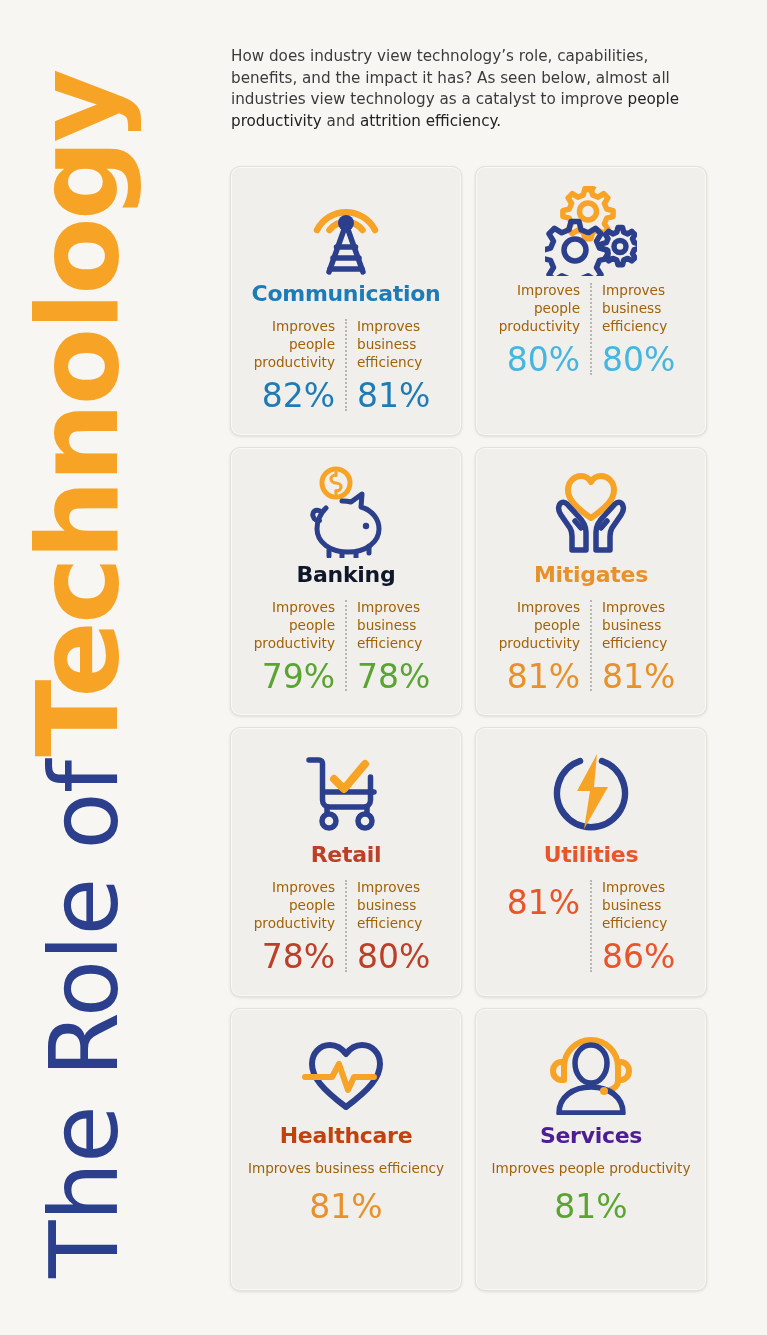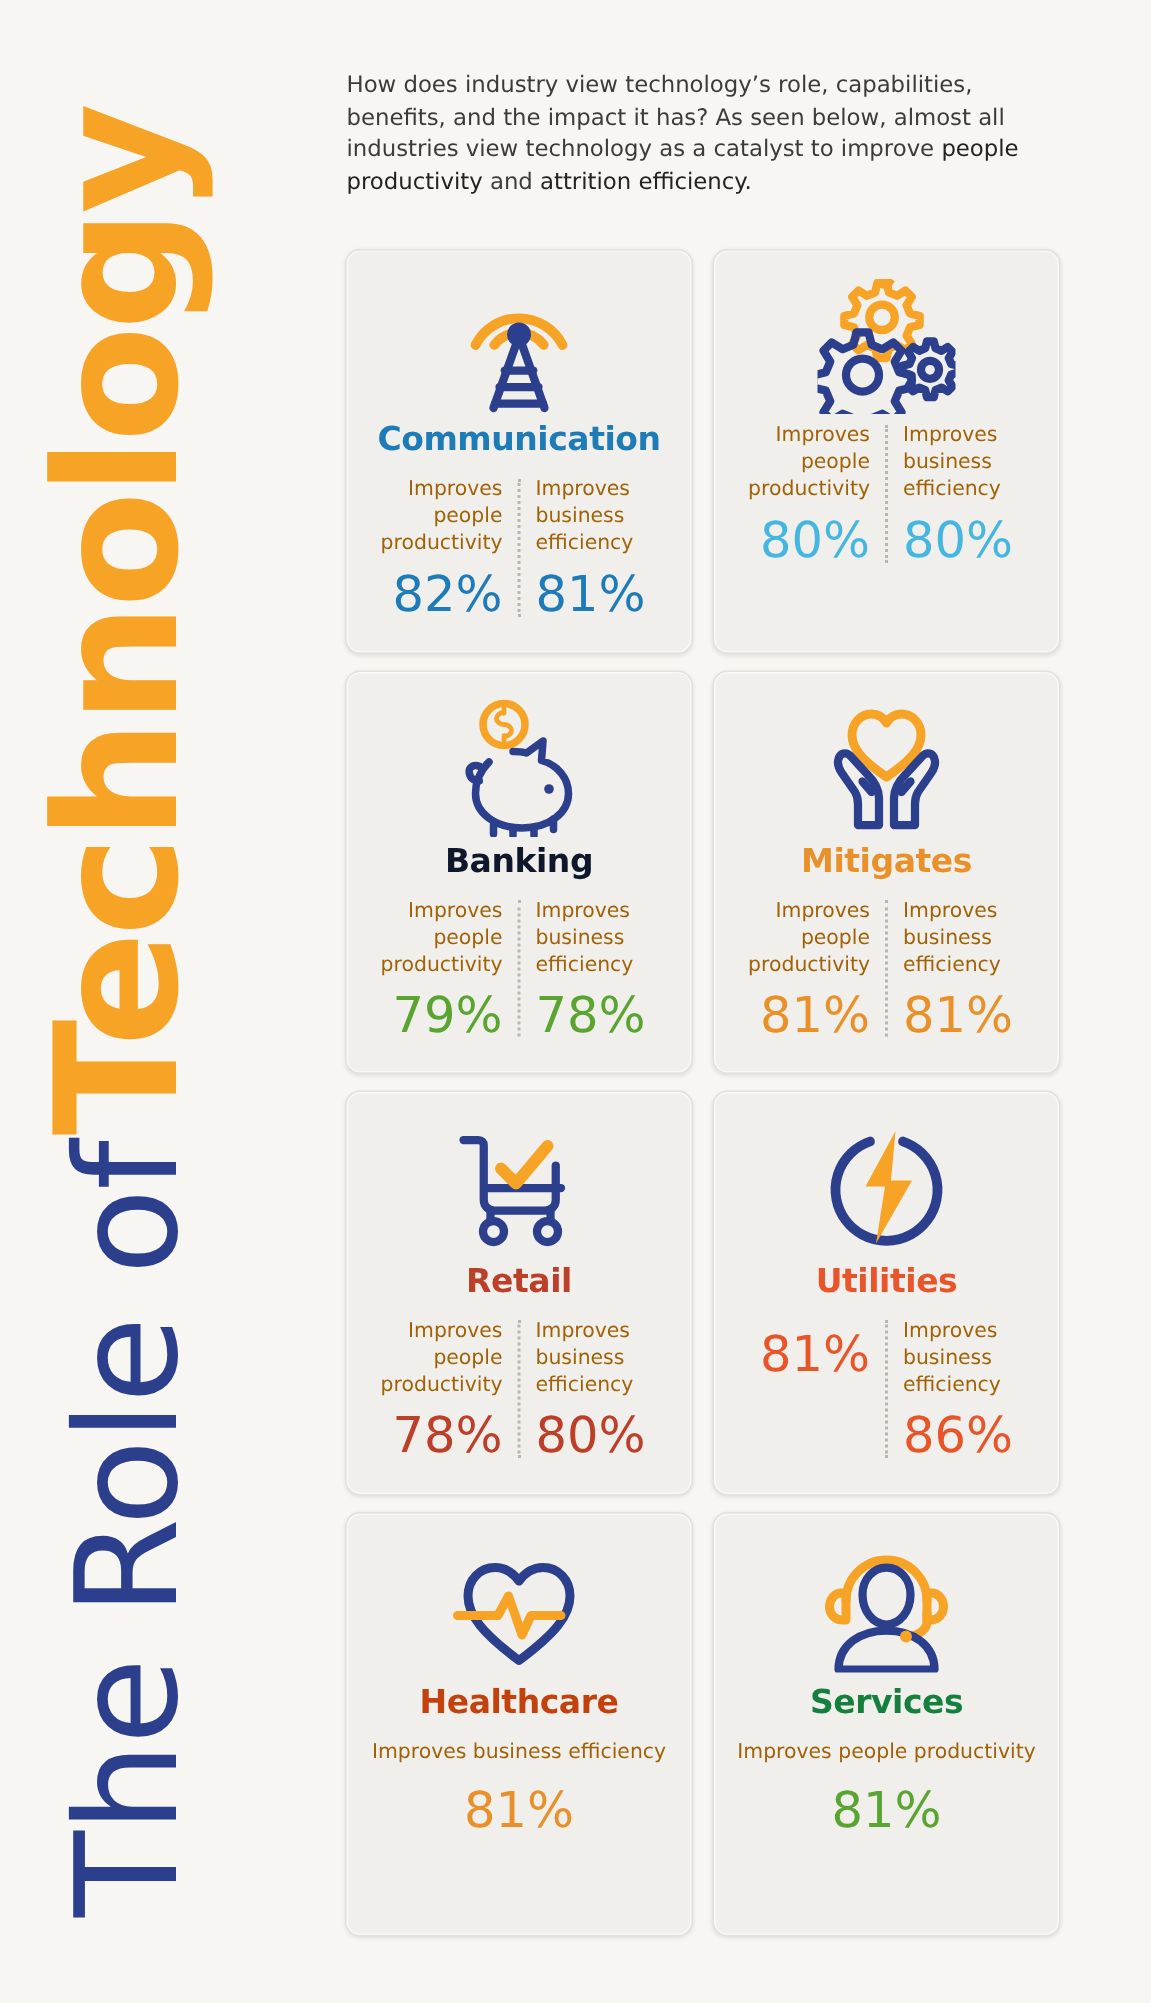--- a/index.html
+++ b/index.html
@@ -343,21 +343,21 @@
        <path d="M69 31 h3 a8 9 0 0 1 0 18 h-3z"></path>
        <path d="M69 44 v6 c0 6-7 10-14 10"></path>
      </g>
      <g fill="none" stroke="#2b3f8c" stroke-width="5.5" stroke-linecap="round" stroke-linejoin="round">
        <path d="M42 14 c-9 0-16 8-16 18 c0 11 7 20 16 20 c9 0 16-9 16-20 c0-10-7-18-16-18z"></path>
        <path d="M10 82 c0-16 14-26 32-26 c18 0 32 10 32 26z"></path>
      </g>
      <circle cx="55" cy="60" r="4" fill="#f6a326"></circle>
    </svg>
         </div>
-        <div class="card-title" style="color: #15803d;">Services</div>
+        <div class="card-title" style="color: #4c1d95;">Services</div>
         <div class="metrics-single">
           <div class="metric-label">Improves people productivity</div>
           <div class="metric-value" style="color: rgb(90, 165, 50);">81%</div>
         </div>
       </div>
     </div>
 
 </div>
 
 </body></html>

